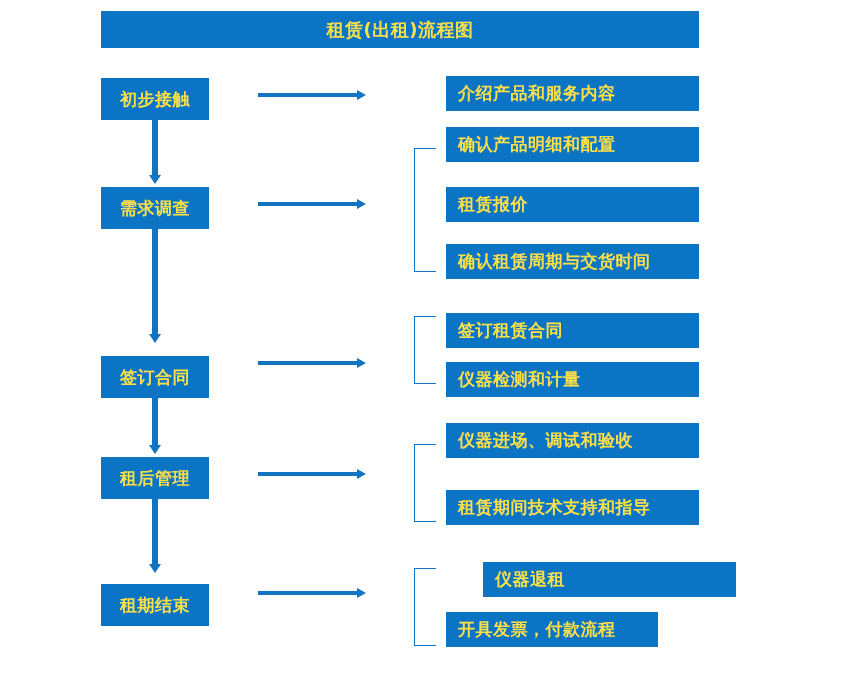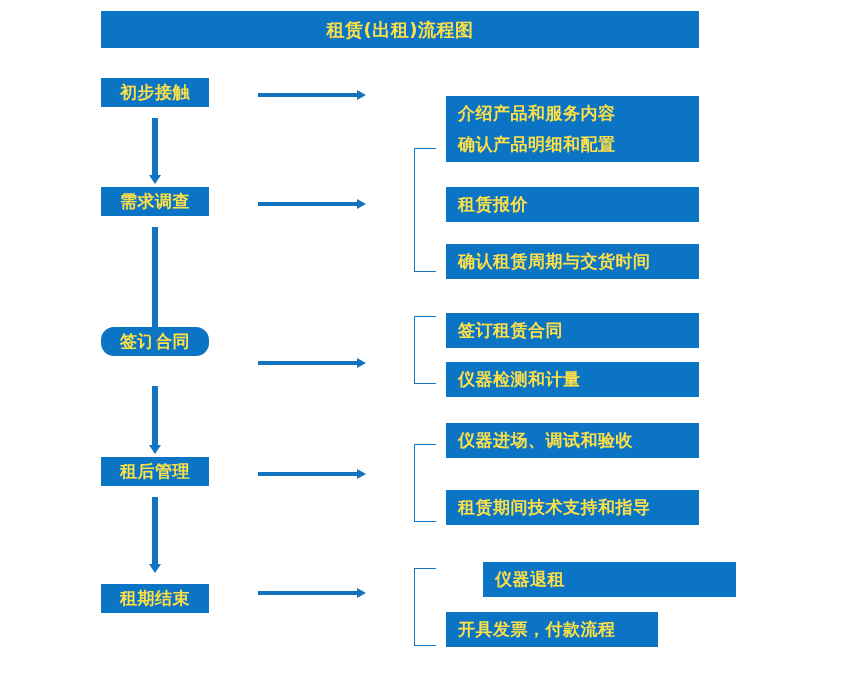--- a/index.html
+++ b/index.html
@@ -34,21 +34,21 @@
     left: 101px;
     top: 11px;
     width: 598px;
     height: 37px;
     justify-content: center;
     font-size: 18px;
   }
   .stage-box {
     left: 101px;
     width: 108px;
-    height: 29px;
+    height: 42px;
     justify-content: center;
     font-size: 17px;
   }
   .detail-box {
     left: 446px;
     height: 35px;
     padding-left: 12px;
     justify-content: flex-start;
     font-size: 17px;
   }
@@ -104,21 +104,21 @@
 </style>
 </head>
 <body>
 
 <div id="chart-root">
 
   <div class="box title-box">租赁(出租)流程图</div>
 
   <div class="box stage-box" style="top:78px;">初步接触</div>
   <div class="box stage-box" style="top:187px;">需求调查</div>
-  <div class="box stage-box" style="top:327px;border-radius:13px;">签订合同</div>
+  <div class="box stage-box" style="top:356px;">签订合同</div>
   <div class="box stage-box" style="top:457px;">租后管理</div>
   <div class="box stage-box" style="top:584px;">租期结束</div>
 
   <div class="v-arrow" style="top:118px; height:66px;">
     <div class="shaft" style="height:57px;"></div>
     <div class="head" style="top:57px;"></div>
   </div>
   <div class="v-arrow" style="top:227px; height:116px;">
     <div class="shaft" style="height:107px;"></div>
     <div class="head" style="top:107px;"></div>
@@ -151,21 +151,21 @@
   <div class="h-arrow" style="left:258px; top:588px; width:108px;">
     <div class="shaft" style="width:99px;"></div>
     <div class="head" style="left:99px;"></div>
   </div>
 
   <div class="bracket" style="left:414px; top:148px; height:124px;"></div>
   <div class="bracket" style="left:414px; top:316px; height:68px;"></div>
   <div class="bracket" style="left:414px; top:444px; height:78px;"></div>
   <div class="bracket" style="left:414px; top:568px; height:78px;"></div>
 
-  <div class="box detail-box" style="top:96px;  width:253px;">介绍产品和服务内容</div>
+  <div class="box detail-box" style="top:76px;  width:253px;">介绍产品和服务内容</div>
   <div class="box detail-box" style="top:127px; width:253px;">确认产品明细和配置</div>
   <div class="box detail-box" style="top:187px; width:253px;">租赁报价</div>
   <div class="box detail-box" style="top:244px; width:253px;">确认租赁周期与交货时间</div>
   <div class="box detail-box" style="top:313px; width:253px;">签订租赁合同</div>
   <div class="box detail-box" style="top:362px; width:253px;">仪器检测和计量</div>
   <div class="box detail-box" style="top:423px; width:253px;">仪器进场、调试和验收</div>
   <div class="box detail-box" style="top:490px; width:253px;">租赁期间技术支持和指导</div>
   <div class="box detail-box" style="top:562px; width:253px;margin-left:37px;">仪器退租</div>
   <div class="box detail-box" style="top:612px; width:212px;">开具发票，付款流程</div>
 

